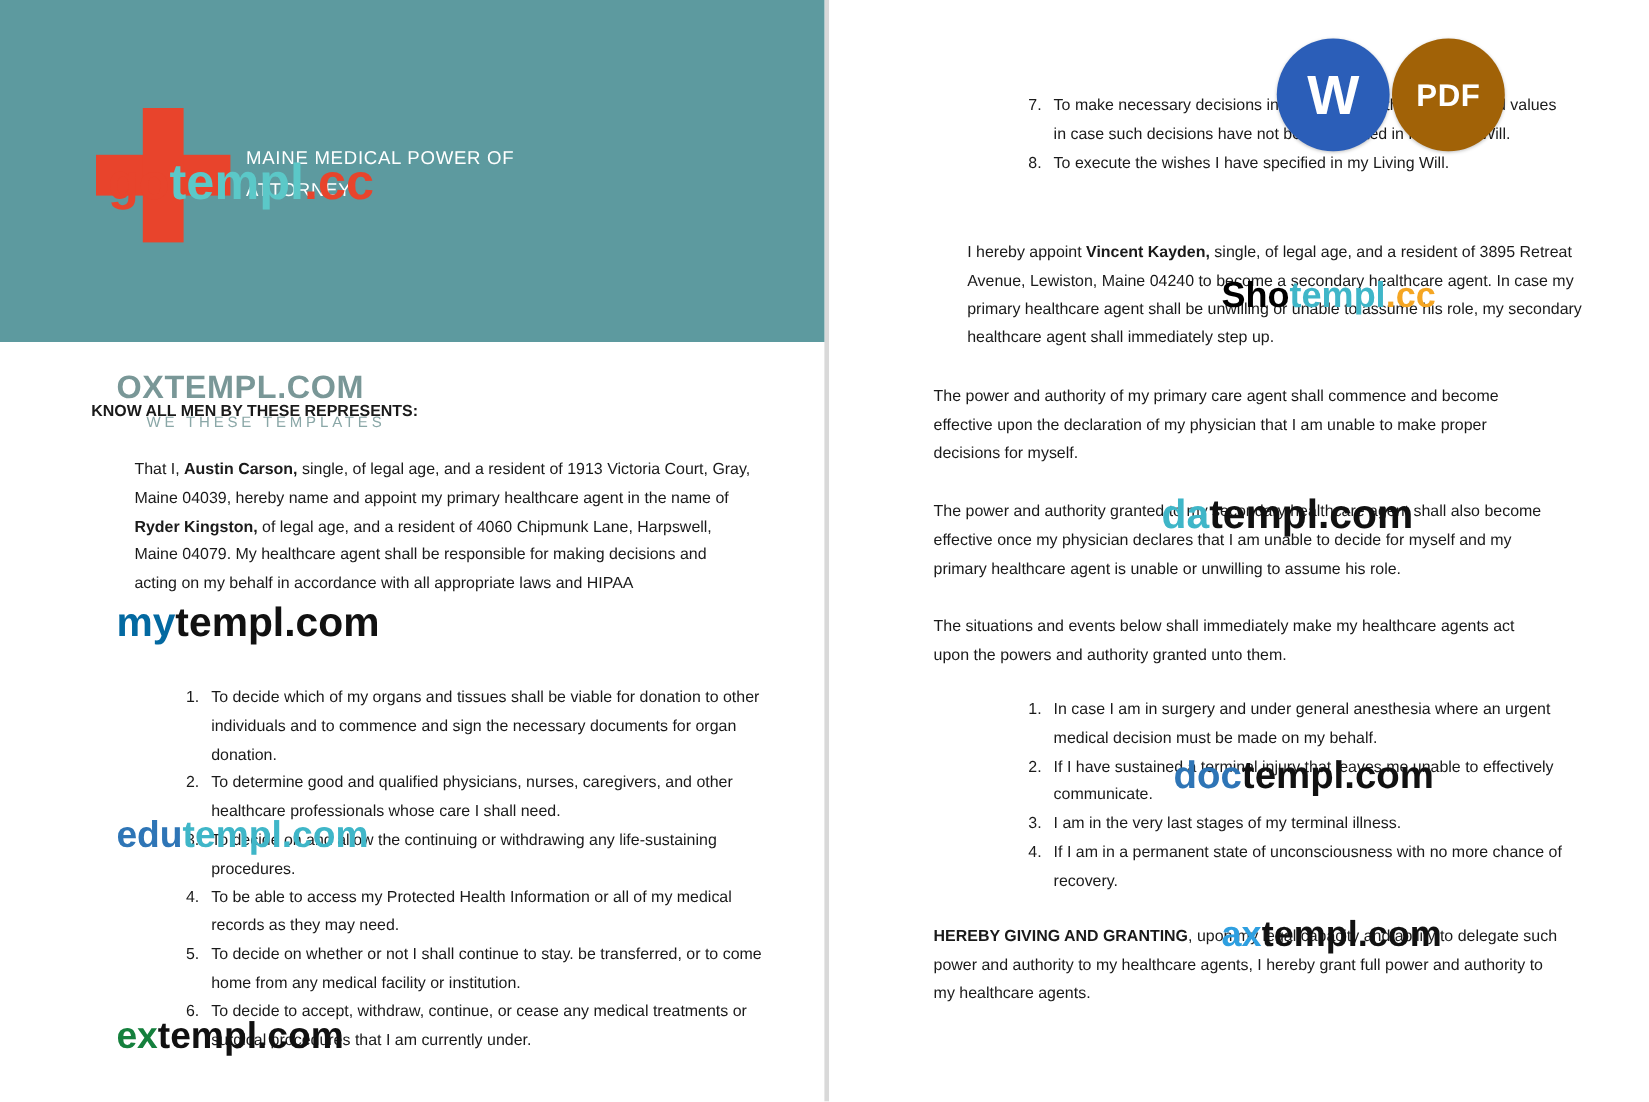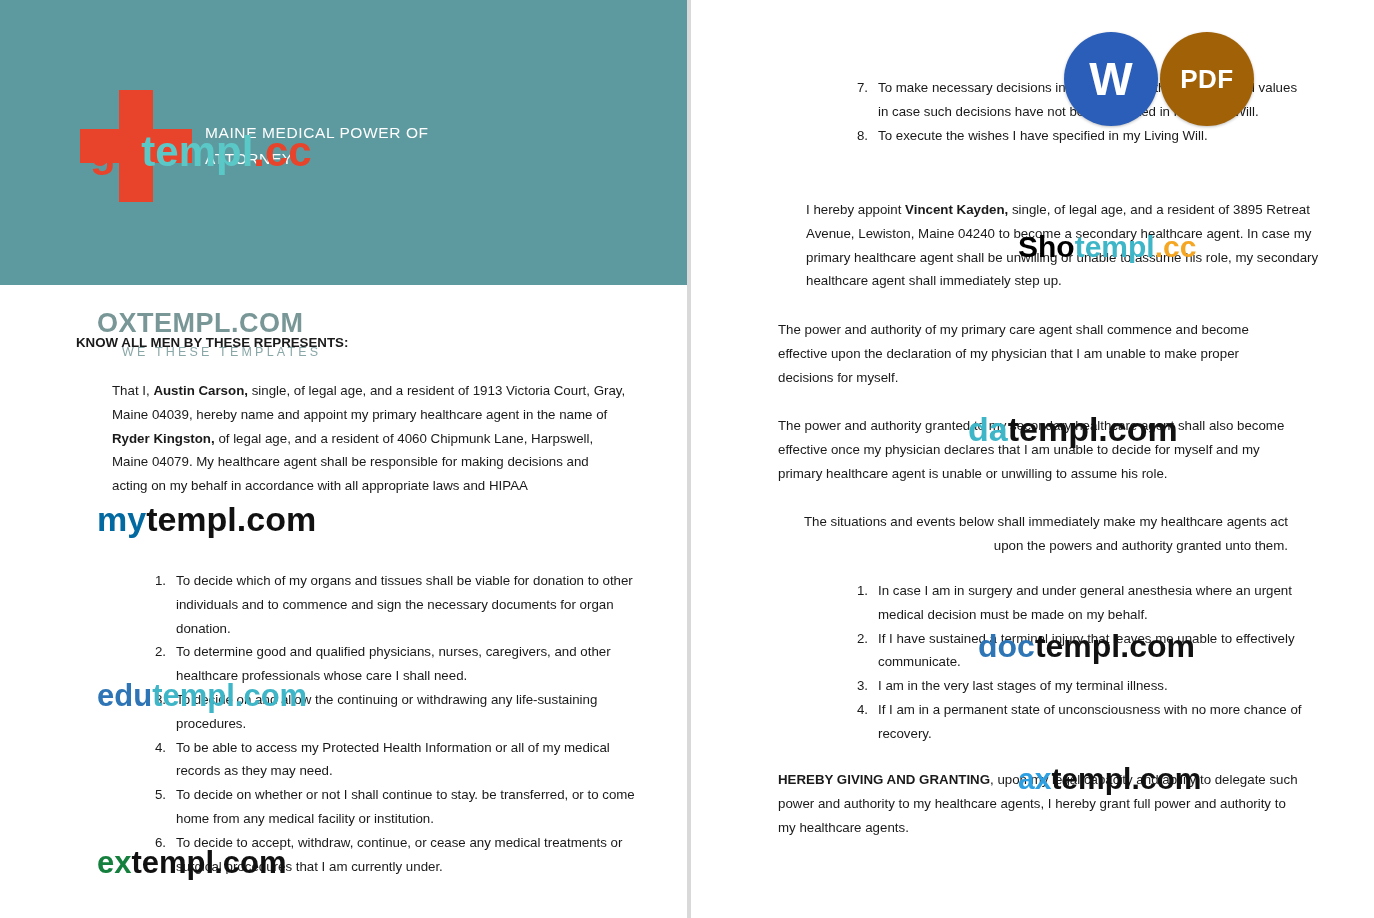--- a/index.html
+++ b/index.html
@@ -130,21 +130,20 @@
     left: 778px; top: 318px;
     width: 500px;
   }
   #right-para-power2 {
     left: 778px; top: 414px;
     width: 518px;
   }
   #right-para-situations {
     left: 778px; top: 510px;
     width: 510px;
-    text-align: right;
   }
   #right-list-bottom {
     left: 812px; top: 579px;
     width: 480px;
   }
   #right-para-hereby {
     left: 778px; top: 768px;
     width: 522px;
   }
   .bold { font-weight: bold; }

